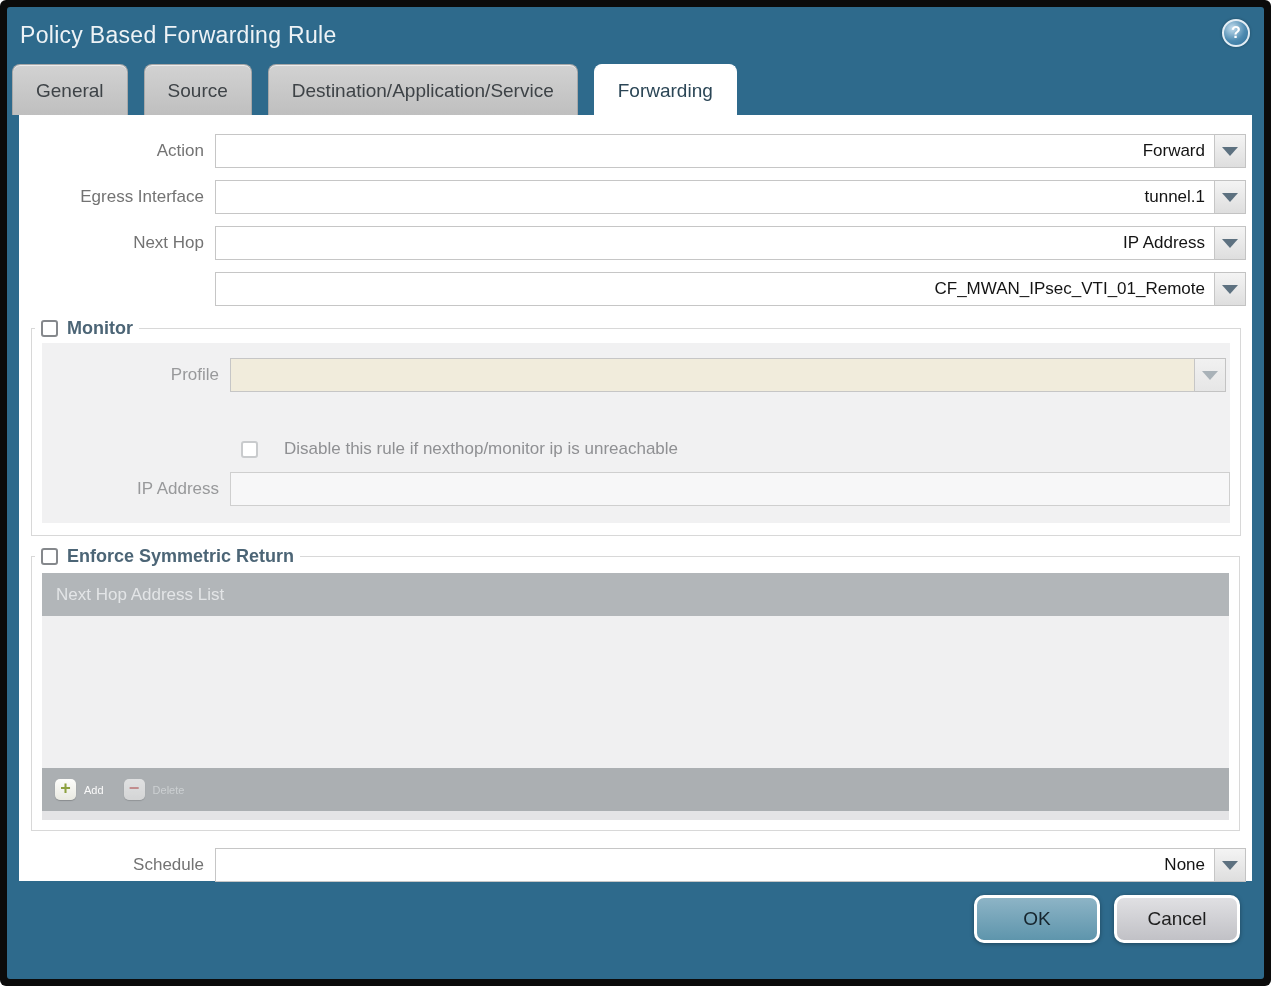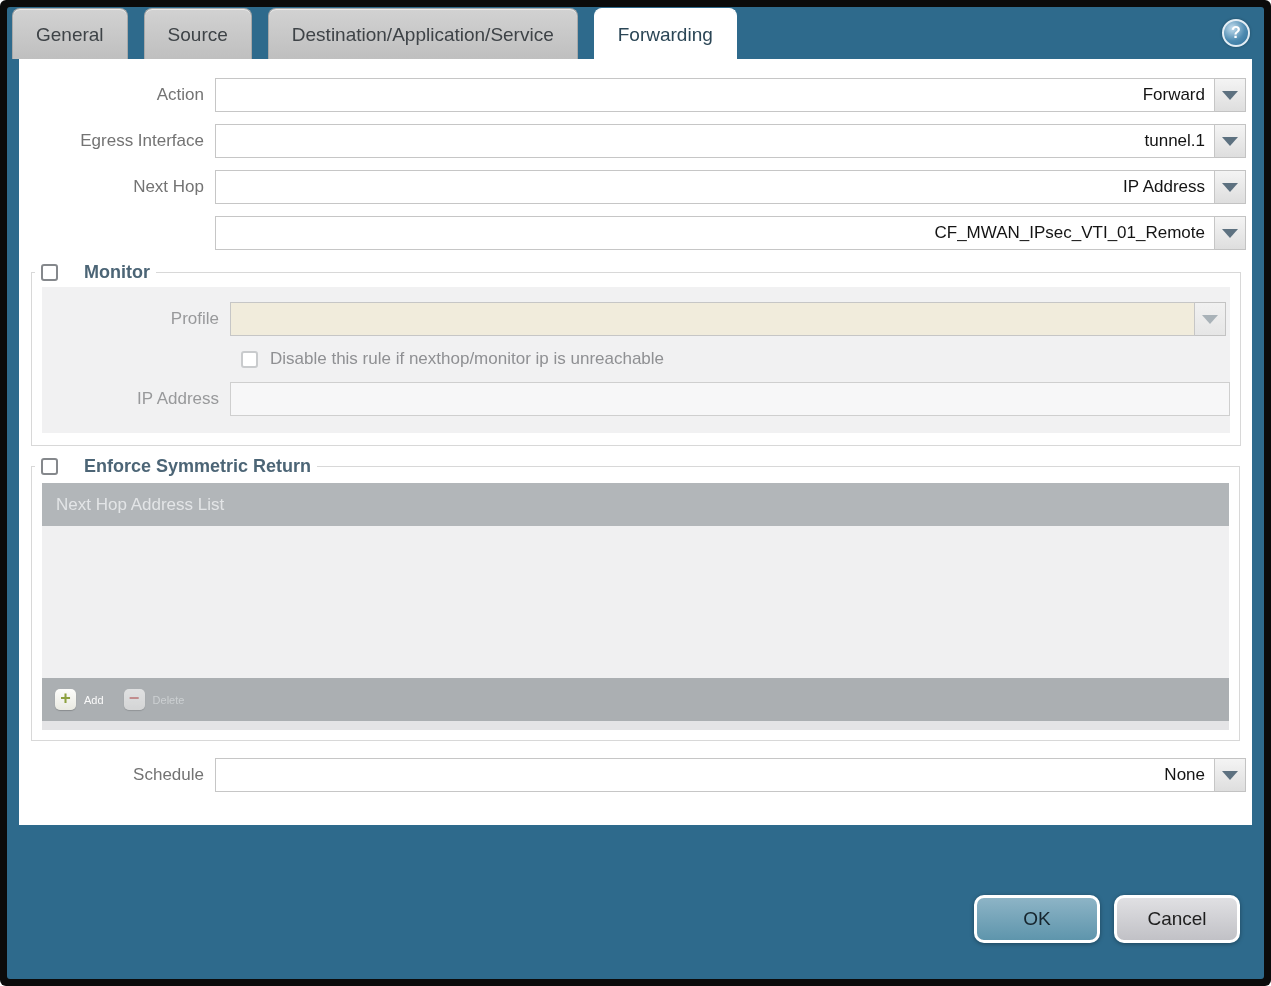--- a/index.html
+++ b/index.html
@@ -56,35 +56,35 @@
     width:31px; height:34px; border:1px solid #c3c3c3; border-left:none;
     background:linear-gradient(#f4f4f4,#dedede); display:flex; align-items:center; justify-content:center;
     cursor:pointer;
   }
   .tri { width:0; height:0; border-left:8px solid transparent; border-right:8px solid transparent; border-top:9px solid #5d7180; }
   .ddbtn.dis { background:linear-gradient(#f1f1f1,#e6e6e6); cursor:default; }
   .ddbtn.dis .tri { border-top-color:#a9b2b8; }
 
   
   fieldset { border:1px solid #d8d8d8; margin:10px 12px 0 12px; }
-  legend { display:flex; align-items:center; gap:26px; padding:0 6px; margin-left:3px; }
+  legend { display:flex; align-items:center; gap:9px; padding:0 6px; margin-left:3px; }
   .cbox {
     width:17px; height:17px; background:#fff; border:2px solid #85888c; border-radius:3px;
     display:inline-block; cursor:pointer; flex:0 0 auto;
   }
   .cbox.dis { border-color:#c9cbcd; cursor:default; }
   .sec-label { font-size:18px; font-weight:bold; color:#4c6576; }
 
   .monitor-panel { background:#f1f1f2; margin:4px 10px 12px 10px; padding:15px 0 17px 0; }
   .mrow { display:flex; align-items:center; margin-bottom:13px; }
   .mrow:last-child { margin-bottom:0; }
   .mlbl { width:188px; text-align:right; font-size:17px; color:#98999b; padding-right:11px; }
   .beige { background:#f1ecdc; width:965px; }
   .disinput { background:#f7f7f8; border-color:#cfcfcf; width:1000px; }
-  .cbrow { margin-left:199px; display:flex; align-items:center; gap:12px; color:#8f9093; font-size:17px; }
+  .cbrow { margin-left:199px; display:flex; align-items:center; gap:26px; color:#8f9093; font-size:17px;margin-top:34px; }
 
   
   .sr-table { margin:6px 10px 0 10px; }
   .tbl-header { background:#b2b6b9; color:#e3e5e7; font-size:17px; height:43px; line-height:43px; padding-left:14px; }
   .tbl-body { background:#f0f0f1; height:152px; }
   .tbl-footer { background:#abafb2; height:43px; display:flex; align-items:center; gap:20px; padding-left:13px; }
   .tbl-strip { background:#e4e4e6; height:9px; margin-bottom:10px; }
   .tbtn { display:flex; align-items:center; gap:8px; cursor:pointer; }
   .ticon {
     width:21px; height:21px; border-radius:5px; text-align:center; line-height:19px;
@@ -112,20 +112,23 @@
   }
   .btn-ok { background:linear-gradient(#8db4c6,#5e95ac); color:#16252e; }
   .btn-cancel { background:linear-gradient(#e0e0e3,#c1c1c6); color:#1e1e1e; }
 </style>
 </head>
 <body>
 
 <div class="dialog">
   <div class="dialog-inner">
 
+    <div class="titlebar">
+      <span class="title">Policy Based Forwarding Rule</span>
+    </div>
     <div class="help">?</div>
 
     <div class="tabs">
       <div class="tab">General</div>
       <div class="tab">Source</div>
       <div class="tab">Destination/Application/Service</div>
       <div class="tab active">Forwarding</div>
     </div>
 
     <div class="content">

